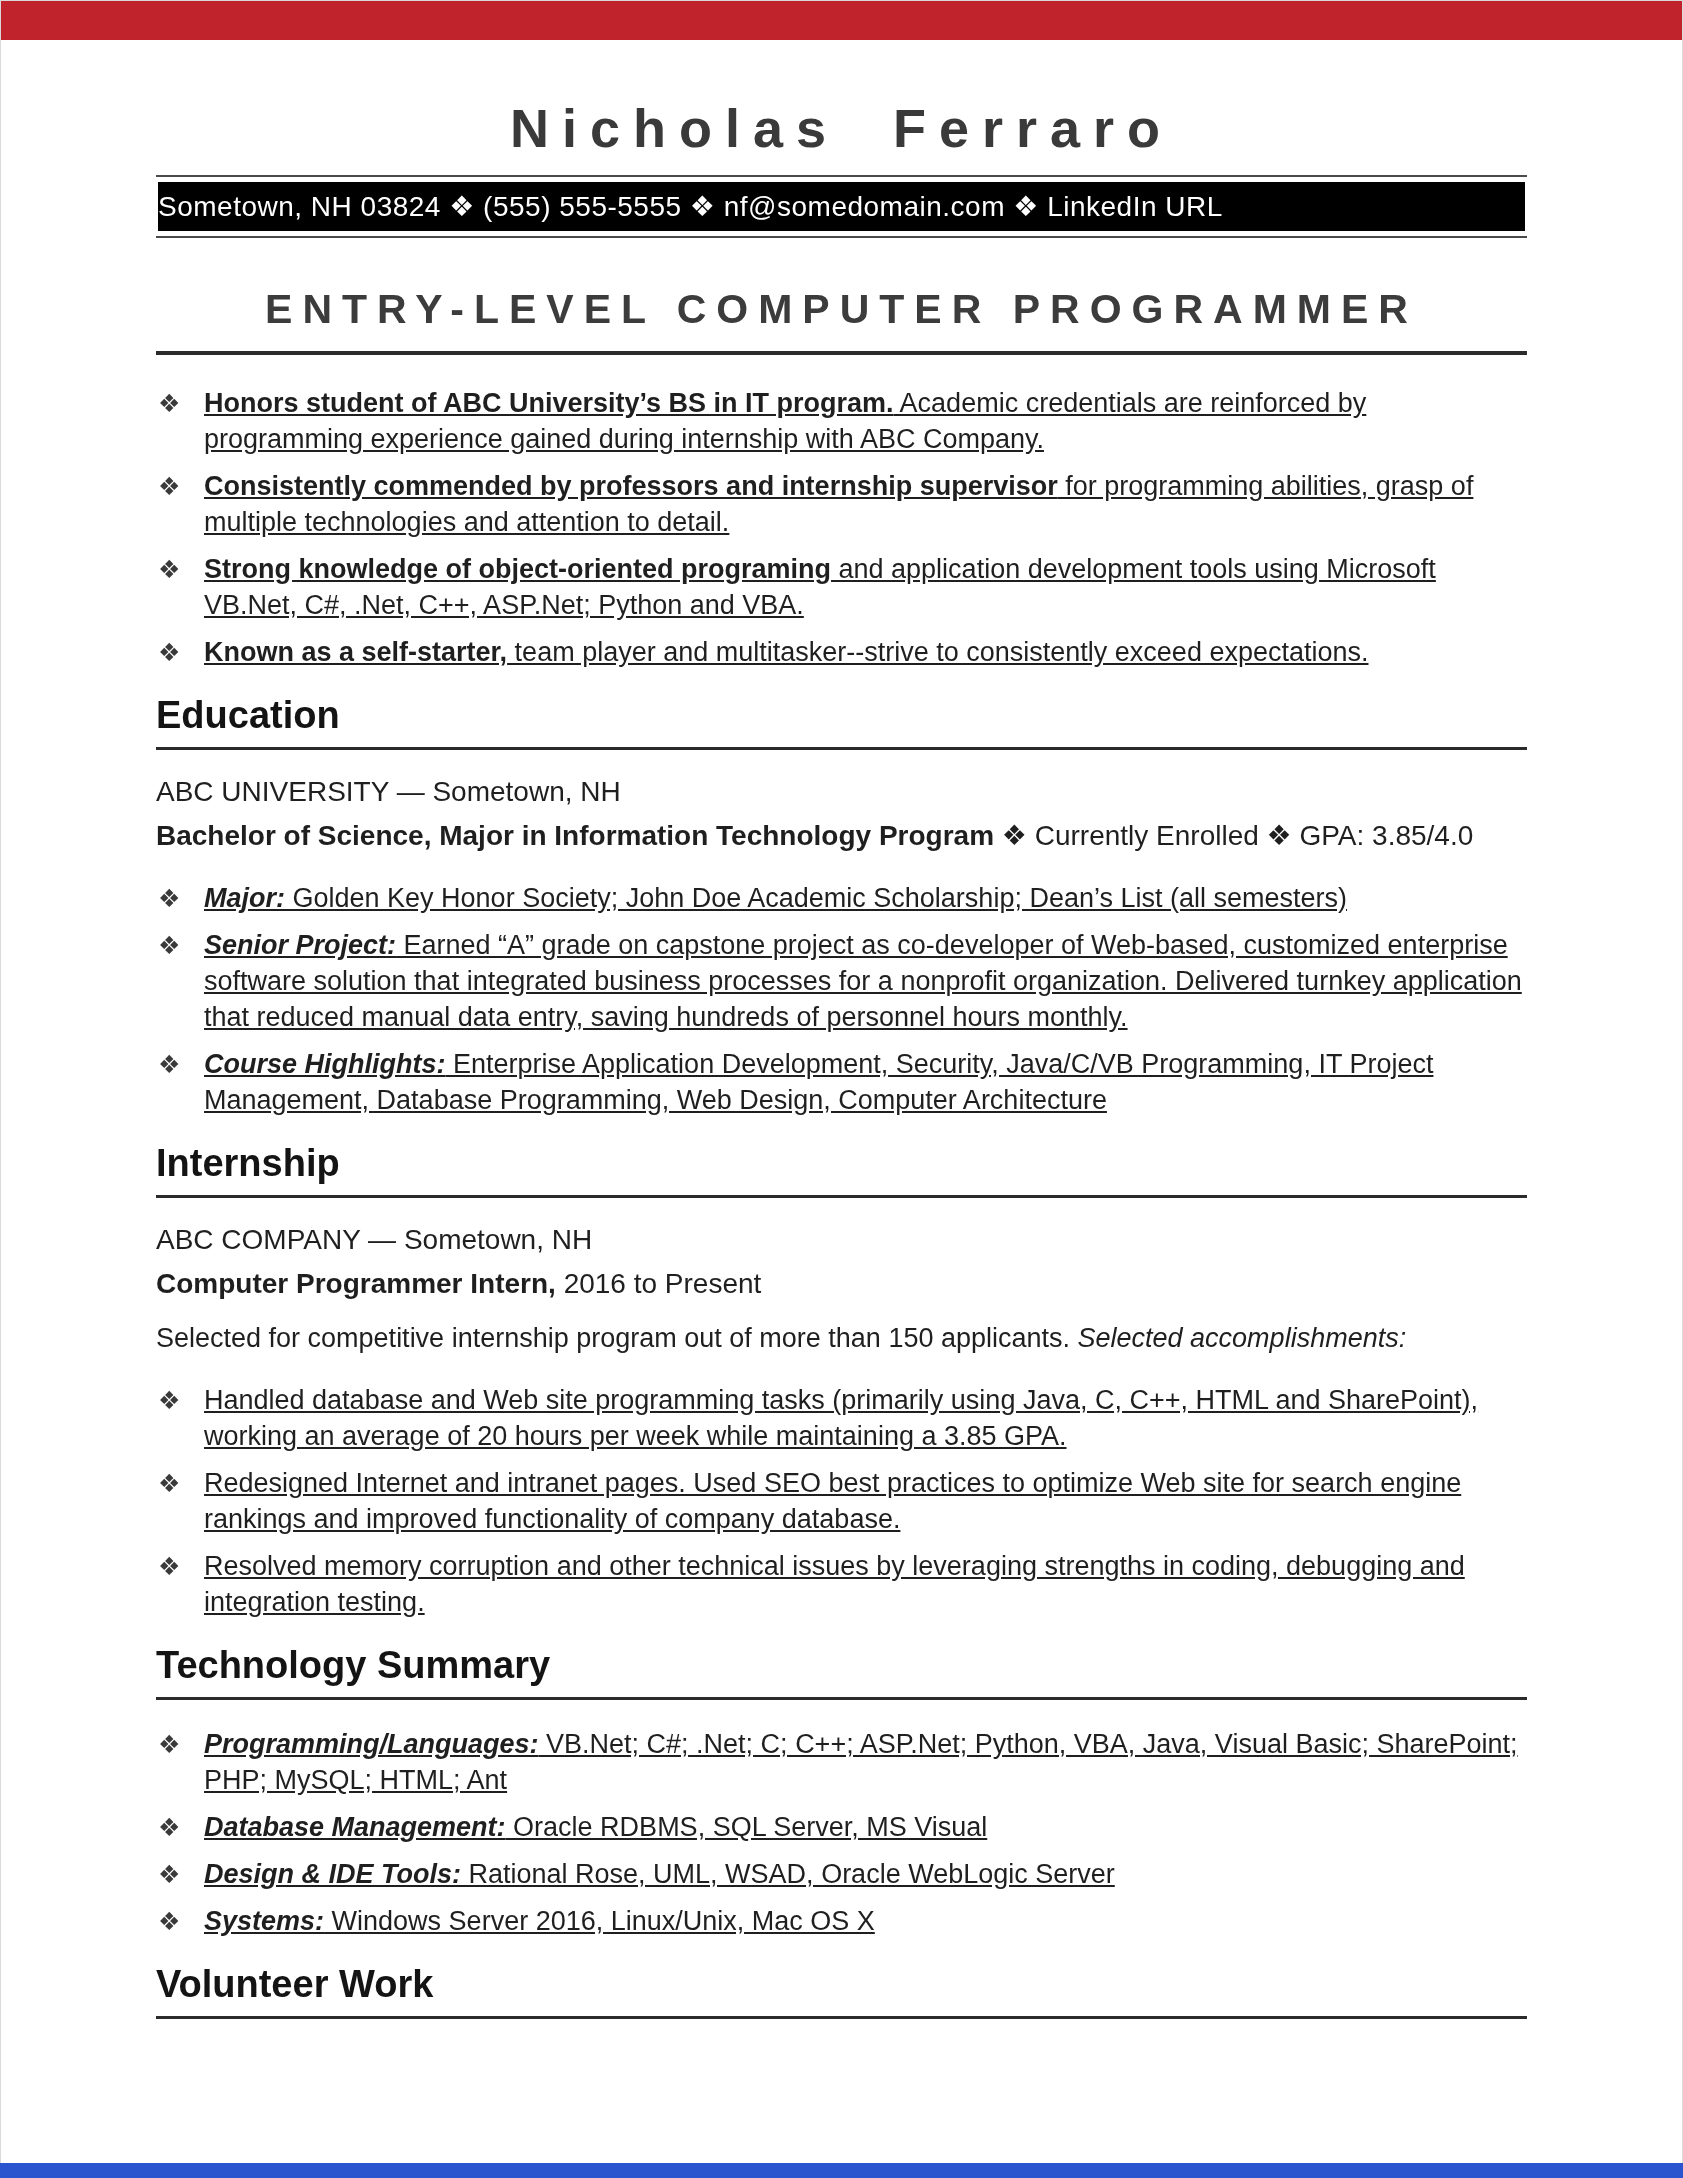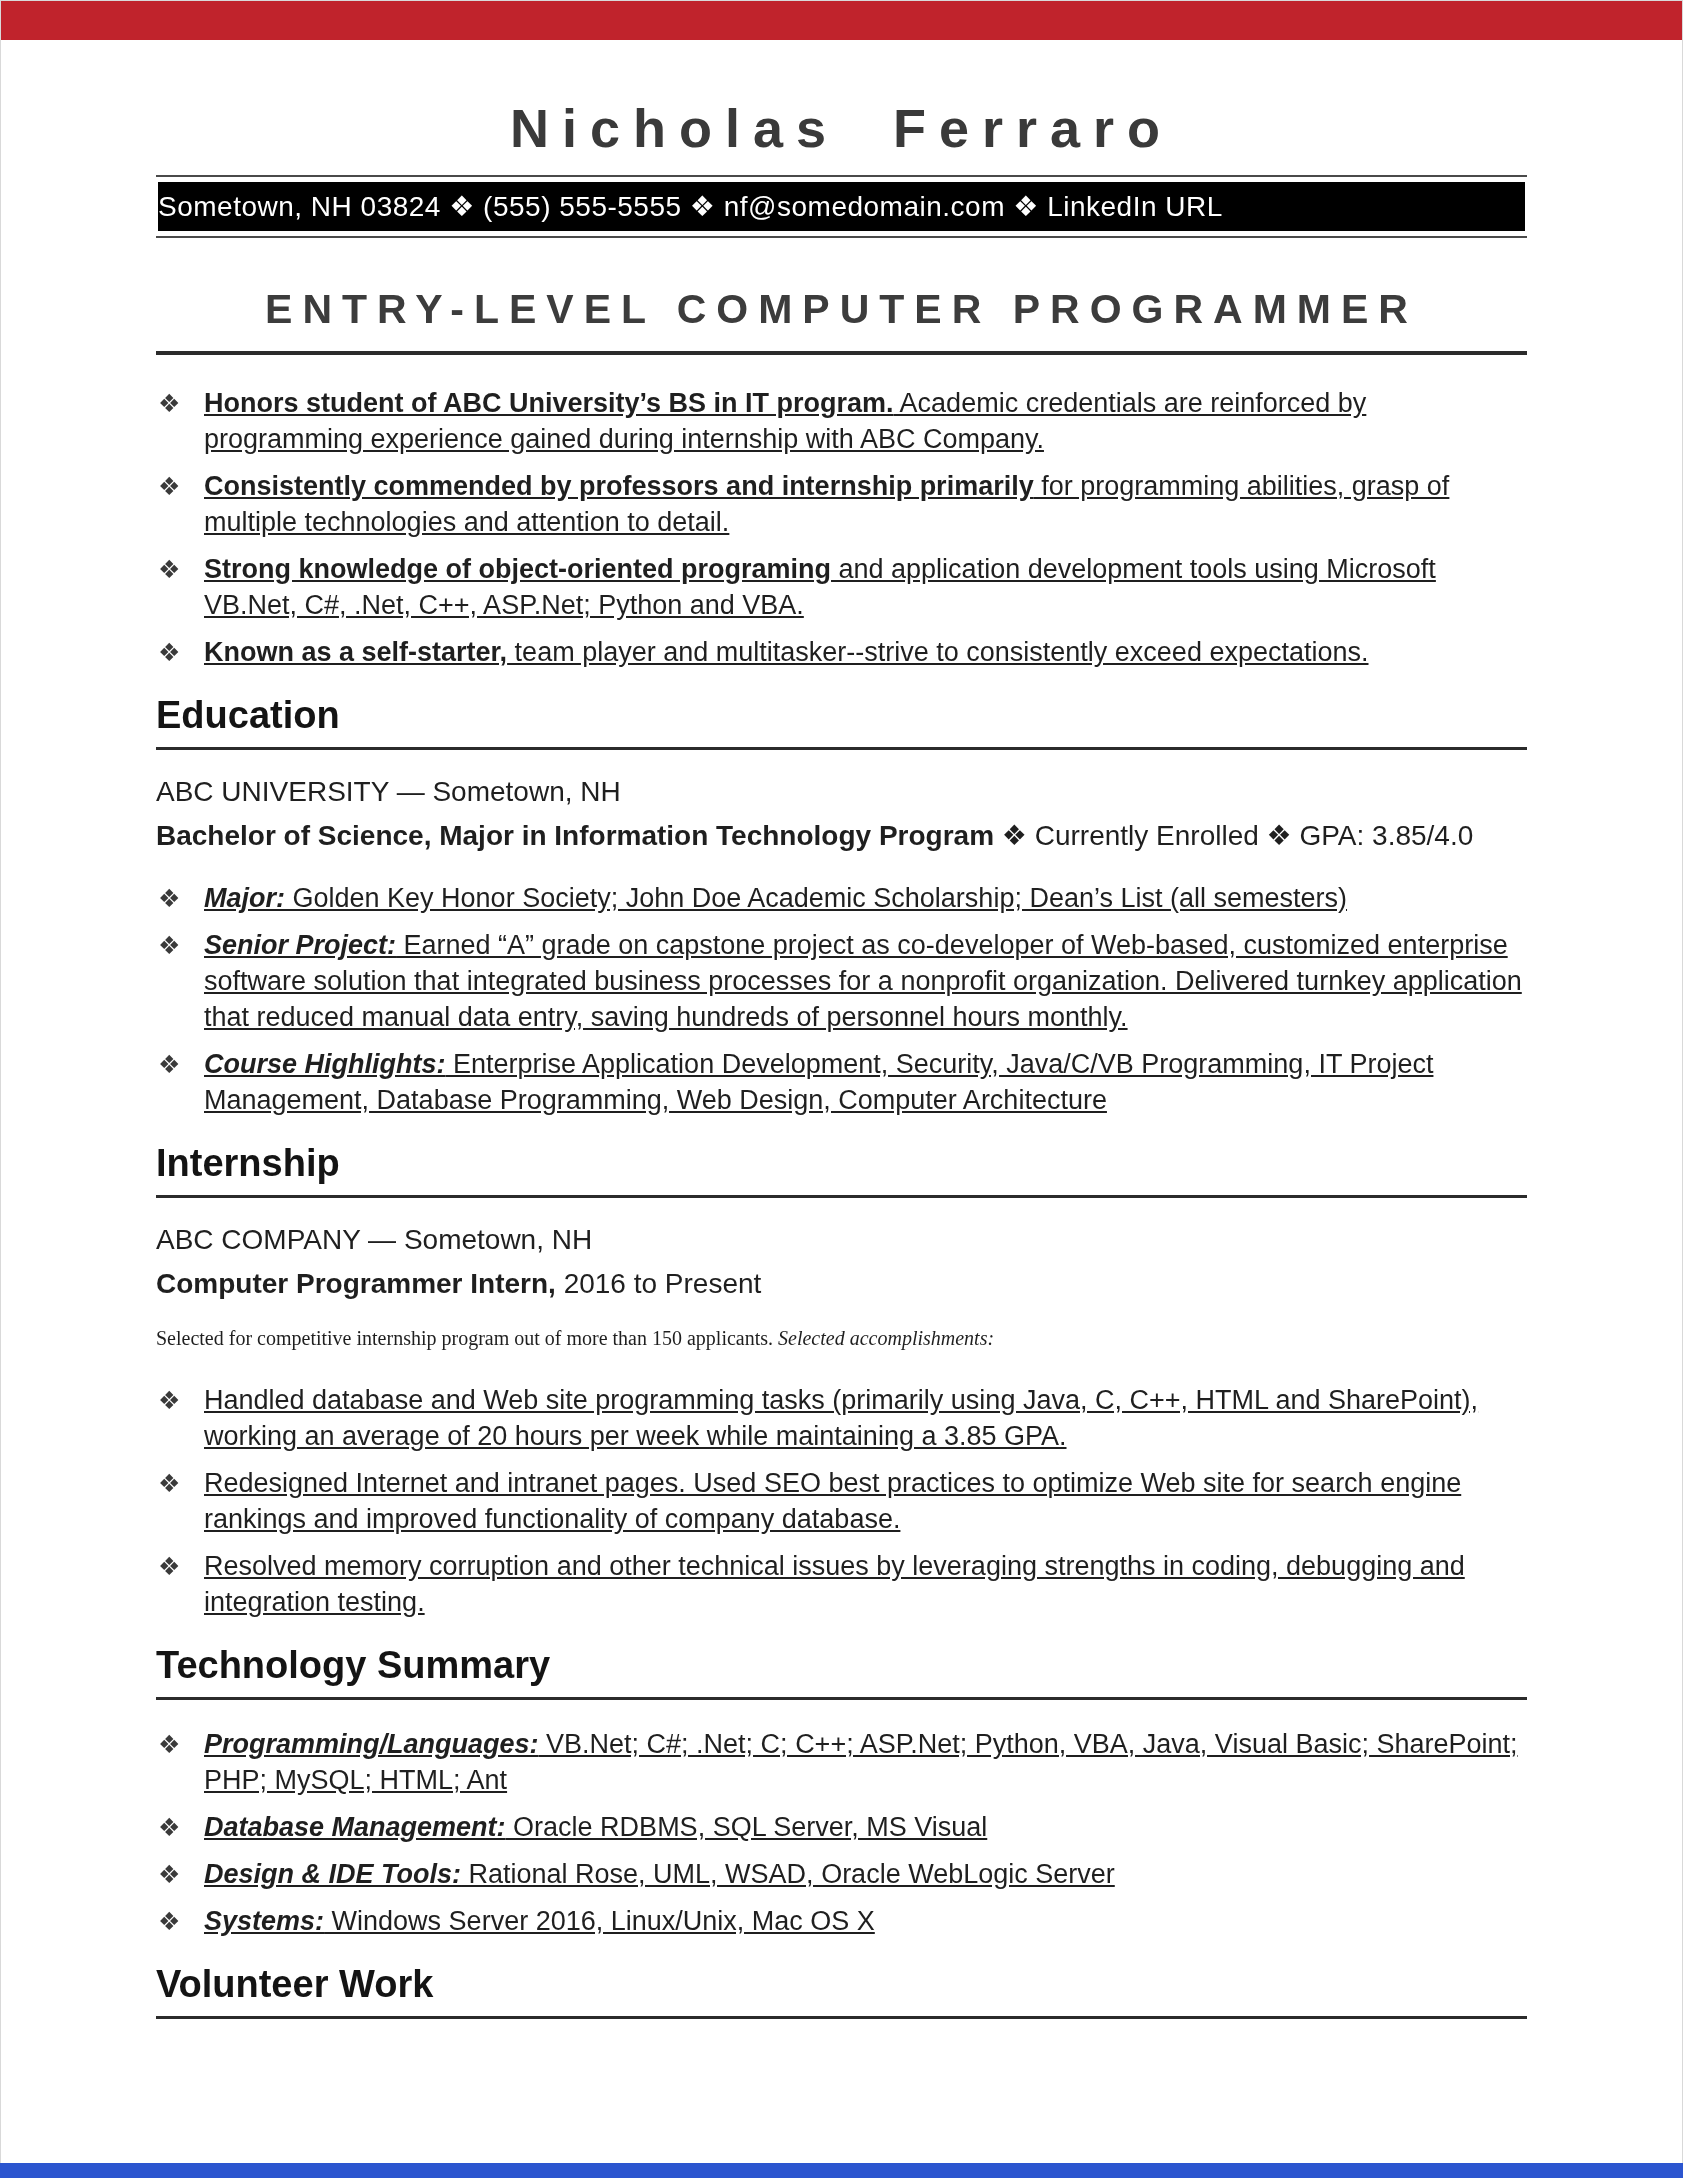--- a/index.html
+++ b/index.html
@@ -88,21 +88,21 @@
     flex: 1;
     margin: 0;
     font-size: 27px;
     line-height: 36px;
     text-decoration: underline;
   }
   .ital { font-style: italic; }
 
   .org-line { margin: 24px 0 0; font-size: 28px; line-height: 36px; }
   .degree-line { margin: 8px 0 0; font-size: 28px; line-height: 36px; }
-  .intro-line { margin: 18px 0 12px; font-size: 20px; line-height: 36px; font-family: Liberation Serif, serif; }
+  .intro-line { margin: 18px 0 12px; font-size: 27px; line-height: 36px; }
 </style>
 </head>
 <body>
 
 <div class="top-bar"></div>
 
 <div class="content">
 
   <h1 class="name">Nicholas Ferraro</h1>
 
@@ -113,21 +113,21 @@
   <h2 class="doc-title">ENTRY-LEVEL COMPUTER PROGRAMMER</h2>
   <div class="rule title-rule"></div>
 
   <div class="bullets summary">
     <div class="bullet">
       <span class="glyph">❖</span>
       <p class="btext"><b>Honors student of ABC University’s BS in IT program.</b><span> Academic credentials are reinforced by programming experience gained during internship with ABC Company.</span></p>
     </div>
     <div class="bullet">
       <span class="glyph">❖</span>
-      <p class="btext"><b>Consistently commended by professors and internship primarily</b><span> for programming abilities, grasp of multiple technologies and attention to detail.</span></p>
+      <p class="btext"><b>Consistently commended by professors and internship supervisor</b><span> for programming abilities, grasp of multiple technologies and attention to detail.</span></p>
     </div>
     <div class="bullet">
       <span class="glyph">❖</span>
       <p class="btext"><b>Strong knowledge of object-oriented programing</b><span> and application development tools using Microsoft VB.Net, C#, .Net, C++, ASP.Net; Python and VBA.</span></p>
     </div>
     <div class="bullet">
       <span class="glyph">❖</span>
       <p class="btext"><b>Known as a self-starter,</b><span> team player and multitasker--strive to consistently exceed expectations.</span></p>
     </div>
   </div>

